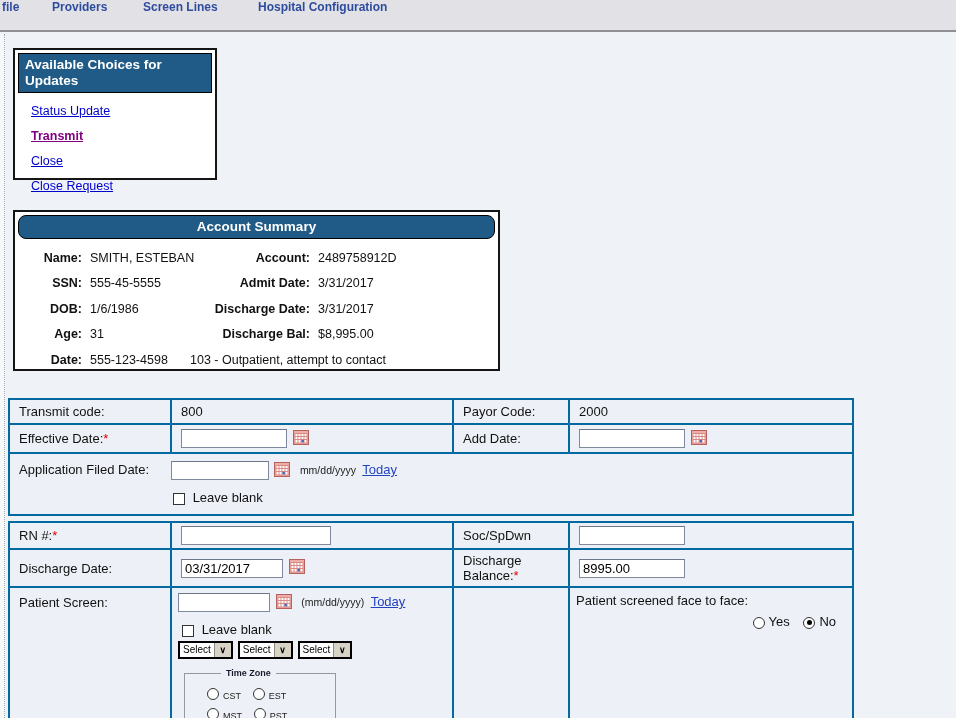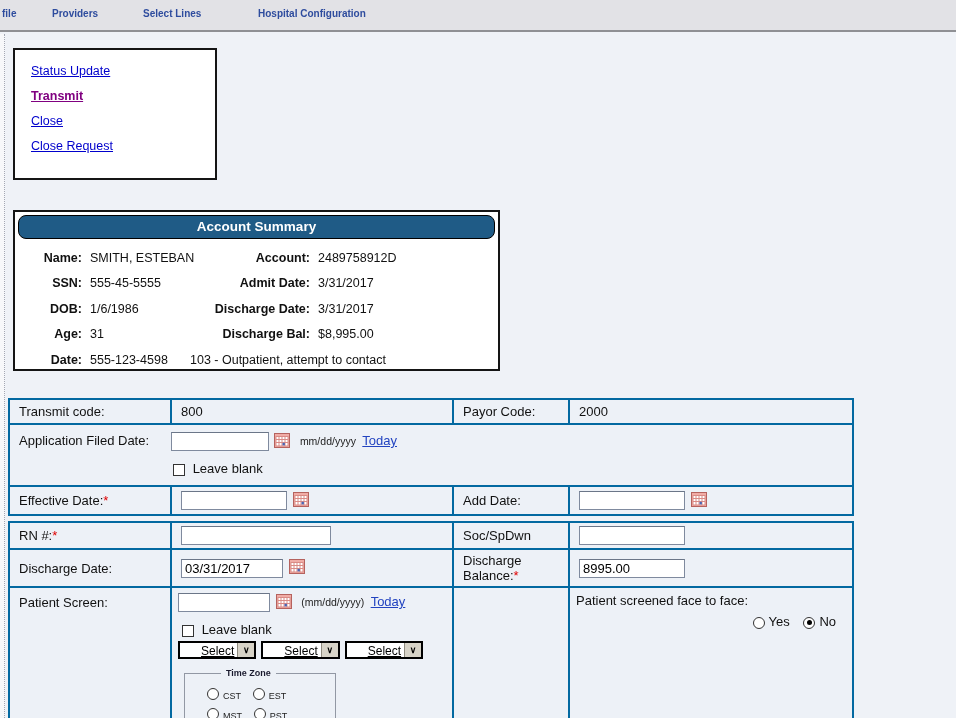--- a/index.html
+++ b/index.html
@@ -12,21 +12,21 @@
     color:#111;
   }
   .screen { position:relative; width:956px; height:718px; overflow:hidden; }
 
   
   .navbar {
     position:absolute; top:0; left:0; width:956px; height:32px;
     background:#E2E2E6; border-bottom:2px solid #8F9094;
   }
   .nav-item {
-    position:absolute; top:8px; font-size:10px; font-weight:bold;
+    position:absolute; top:0; font-size:12px; font-weight:bold;
     color:#2E4C9E; text-decoration:none; cursor:pointer; white-space:nowrap;
   }
 
   
   .gutter {
     position:absolute; left:0; top:34px; width:5px; height:684px;
     background:#F7F8FA; border-right:1px dotted #A3A7B3;
   }
 
   
@@ -88,21 +88,21 @@
   }
   .radio.checked::after {
     content:""; position:absolute; left:2.5px; top:2.5px; width:5px; height:5px;
     border-radius:50%; background:#000;
   }
 
   .sel {
     display:inline-flex; height:18px; border:2px solid #000; background:#fff;
     margin-right:5px; align-items:stretch; cursor:pointer;
   }
-  .sel-txt { font-size:12px; padding:1px 3px 0 21px; color:#000;text-decoration:underline; }
+  .sel-txt { font-size:10px; padding:1px 3px 0 3px; color:#000; }
   .sel-arrow {
     width:17px; background:#D7D3C7; border-left:1px solid #8E8A7E;
     display:flex; align-items:center; justify-content:center;
     font-size:9px; font-weight:bold; color:#000;
   }
 
   fieldset.tz {
     width:152px; margin:9px 0 0 6px; border:1px solid #9298A4;
     padding:2px 0 10px 22px; background:transparent;
   }
@@ -117,27 +117,28 @@
   .face-opts .opt { margin-right:10px; }
 </style>
 </head>
 <body>
 
 <div class="screen">
 
   <div class="navbar">
     <a class="nav-item" style="left:2px">file</a>
     <a class="nav-item" style="left:52px">Providers</a>
-    <a class="nav-item" style="left:143px">Select Lines</a>
+    <a class="nav-item" style="left:143px">Screen Lines</a>
     <a class="nav-item" style="left:258px">Hospital Configuration</a>
   </div>
 
   <div class="gutter"></div>
 
   <div class="panel choices">
+    <div class="panel-header">Available Choices for Updates</div>
     <a>Status Update</a>
     <a class="visited">Transmit</a>
     <a>Close</a>
     <a>Close Request</a>
   </div>
 
   <div class="panel summary">
     <div class="panel-header">Account Summary</div>
     <div class="summary-grid">
       <span class="sum-label">Name:</span>
@@ -172,20 +173,46 @@
         <col style="width:282px">
         <col style="width:116px">
         <col style="width:284px">
       </colgroup>
     <tbody>
         <tr style="height:25px">
       <td>Transmit code:</td>
       <td class="val">800</td>
       <td>Payor Code:</td>
       <td class="val">2000</td>
+    </tr>
+    <tr style="height:29px">
+      <td><span>Effective Date:</span><span class="req">*</span></td>
+      <td class="val">
+        <input class="txt" style="width: 106px;">
+        <span class="cal">
+          <svg width="16" height="15" viewBox="0 0 16 15">
+                <rect x="0.5" y="0.5" width="15" height="14" fill="#F0ACA6" stroke="#B5625E"></rect>
+                <rect x="2" y="3.5" width="12" height="9.5" fill="#fff" stroke="#D98B86"></rect>
+                <path d="M5 3.5v9.5 M8 3.5v9.5 M11 3.5v9.5 M2 6.5h12 M2 9.5h12" stroke="#D98B86" fill="none"></path>
+                <rect x="8.5" y="9.8" width="2.4" height="2.6" fill="#4A64B4"></rect>
+              </svg>
+        </span>
+      </td>
+      <td>Add Date:</td>
+      <td class="val">
+        <input class="txt" style="width: 106px;">
+        <span class="cal">
+          <svg width="16" height="15" viewBox="0 0 16 15">
+                <rect x="0.5" y="0.5" width="15" height="14" fill="#F0ACA6" stroke="#B5625E"></rect>
+                <rect x="2" y="3.5" width="12" height="9.5" fill="#fff" stroke="#D98B86"></rect>
+                <path d="M5 3.5v9.5 M8 3.5v9.5 M11 3.5v9.5 M2 6.5h12 M2 9.5h12" stroke="#D98B86" fill="none"></path>
+                <rect x="8.5" y="9.8" width="2.4" height="2.6" fill="#4A64B4"></rect>
+              </svg>
+        </span>
+      </td>
     </tr>
     <tr style="height:62px">
       <td colspan="4" style="vertical-align:top; padding-top:7px;">
         <div class="ps-line">
           <span style="display:inline-block; width:148px;">Application Filed Date:</span>
           <input class="txt" style="width: 98px;">
           <span class="cal">
             <svg width="16" height="15" viewBox="0 0 16 15">
                   <rect x="0.5" y="0.5" width="15" height="14" fill="#F0ACA6" stroke="#B5625E"></rect>
                   <rect x="2" y="3.5" width="12" height="9.5" fill="#fff" stroke="#D98B86"></rect>
@@ -195,46 +222,20 @@
           </span>
           <span class="hint">mm/dd/yyyy</span>
           <a class="today">Today</a>
         </div>
         <div style="margin:10px 0 0 154px;">
           <span class="cb"></span>
           <span>Leave blank</span>
         </div>
       </td>
     </tr>
-    <tr style="height:29px">
-      <td><span>Effective Date:</span><span class="req">*</span></td>
-      <td class="val">
-        <input class="txt" style="width: 106px;">
-        <span class="cal">
-          <svg width="16" height="15" viewBox="0 0 16 15">
-                <rect x="0.5" y="0.5" width="15" height="14" fill="#F0ACA6" stroke="#B5625E"></rect>
-                <rect x="2" y="3.5" width="12" height="9.5" fill="#fff" stroke="#D98B86"></rect>
-                <path d="M5 3.5v9.5 M8 3.5v9.5 M11 3.5v9.5 M2 6.5h12 M2 9.5h12" stroke="#D98B86" fill="none"></path>
-                <rect x="8.5" y="9.8" width="2.4" height="2.6" fill="#4A64B4"></rect>
-              </svg>
-        </span>
-      </td>
-      <td>Add Date:</td>
-      <td class="val">
-        <input class="txt" style="width: 106px;">
-        <span class="cal">
-          <svg width="16" height="15" viewBox="0 0 16 15">
-                <rect x="0.5" y="0.5" width="15" height="14" fill="#F0ACA6" stroke="#B5625E"></rect>
-                <rect x="2" y="3.5" width="12" height="9.5" fill="#fff" stroke="#D98B86"></rect>
-                <path d="M5 3.5v9.5 M8 3.5v9.5 M11 3.5v9.5 M2 6.5h12 M2 9.5h12" stroke="#D98B86" fill="none"></path>
-                <rect x="8.5" y="9.8" width="2.4" height="2.6" fill="#4A64B4"></rect>
-              </svg>
-        </span>
-      </td>
-    </tr>
   </tbody>
     </table>
 
   <table class="form tbl2">
     <colgroup>
         <col style="width:162px">
         <col style="width:282px">
         <col style="width:116px">
         <col style="width:284px">
       </colgroup>

